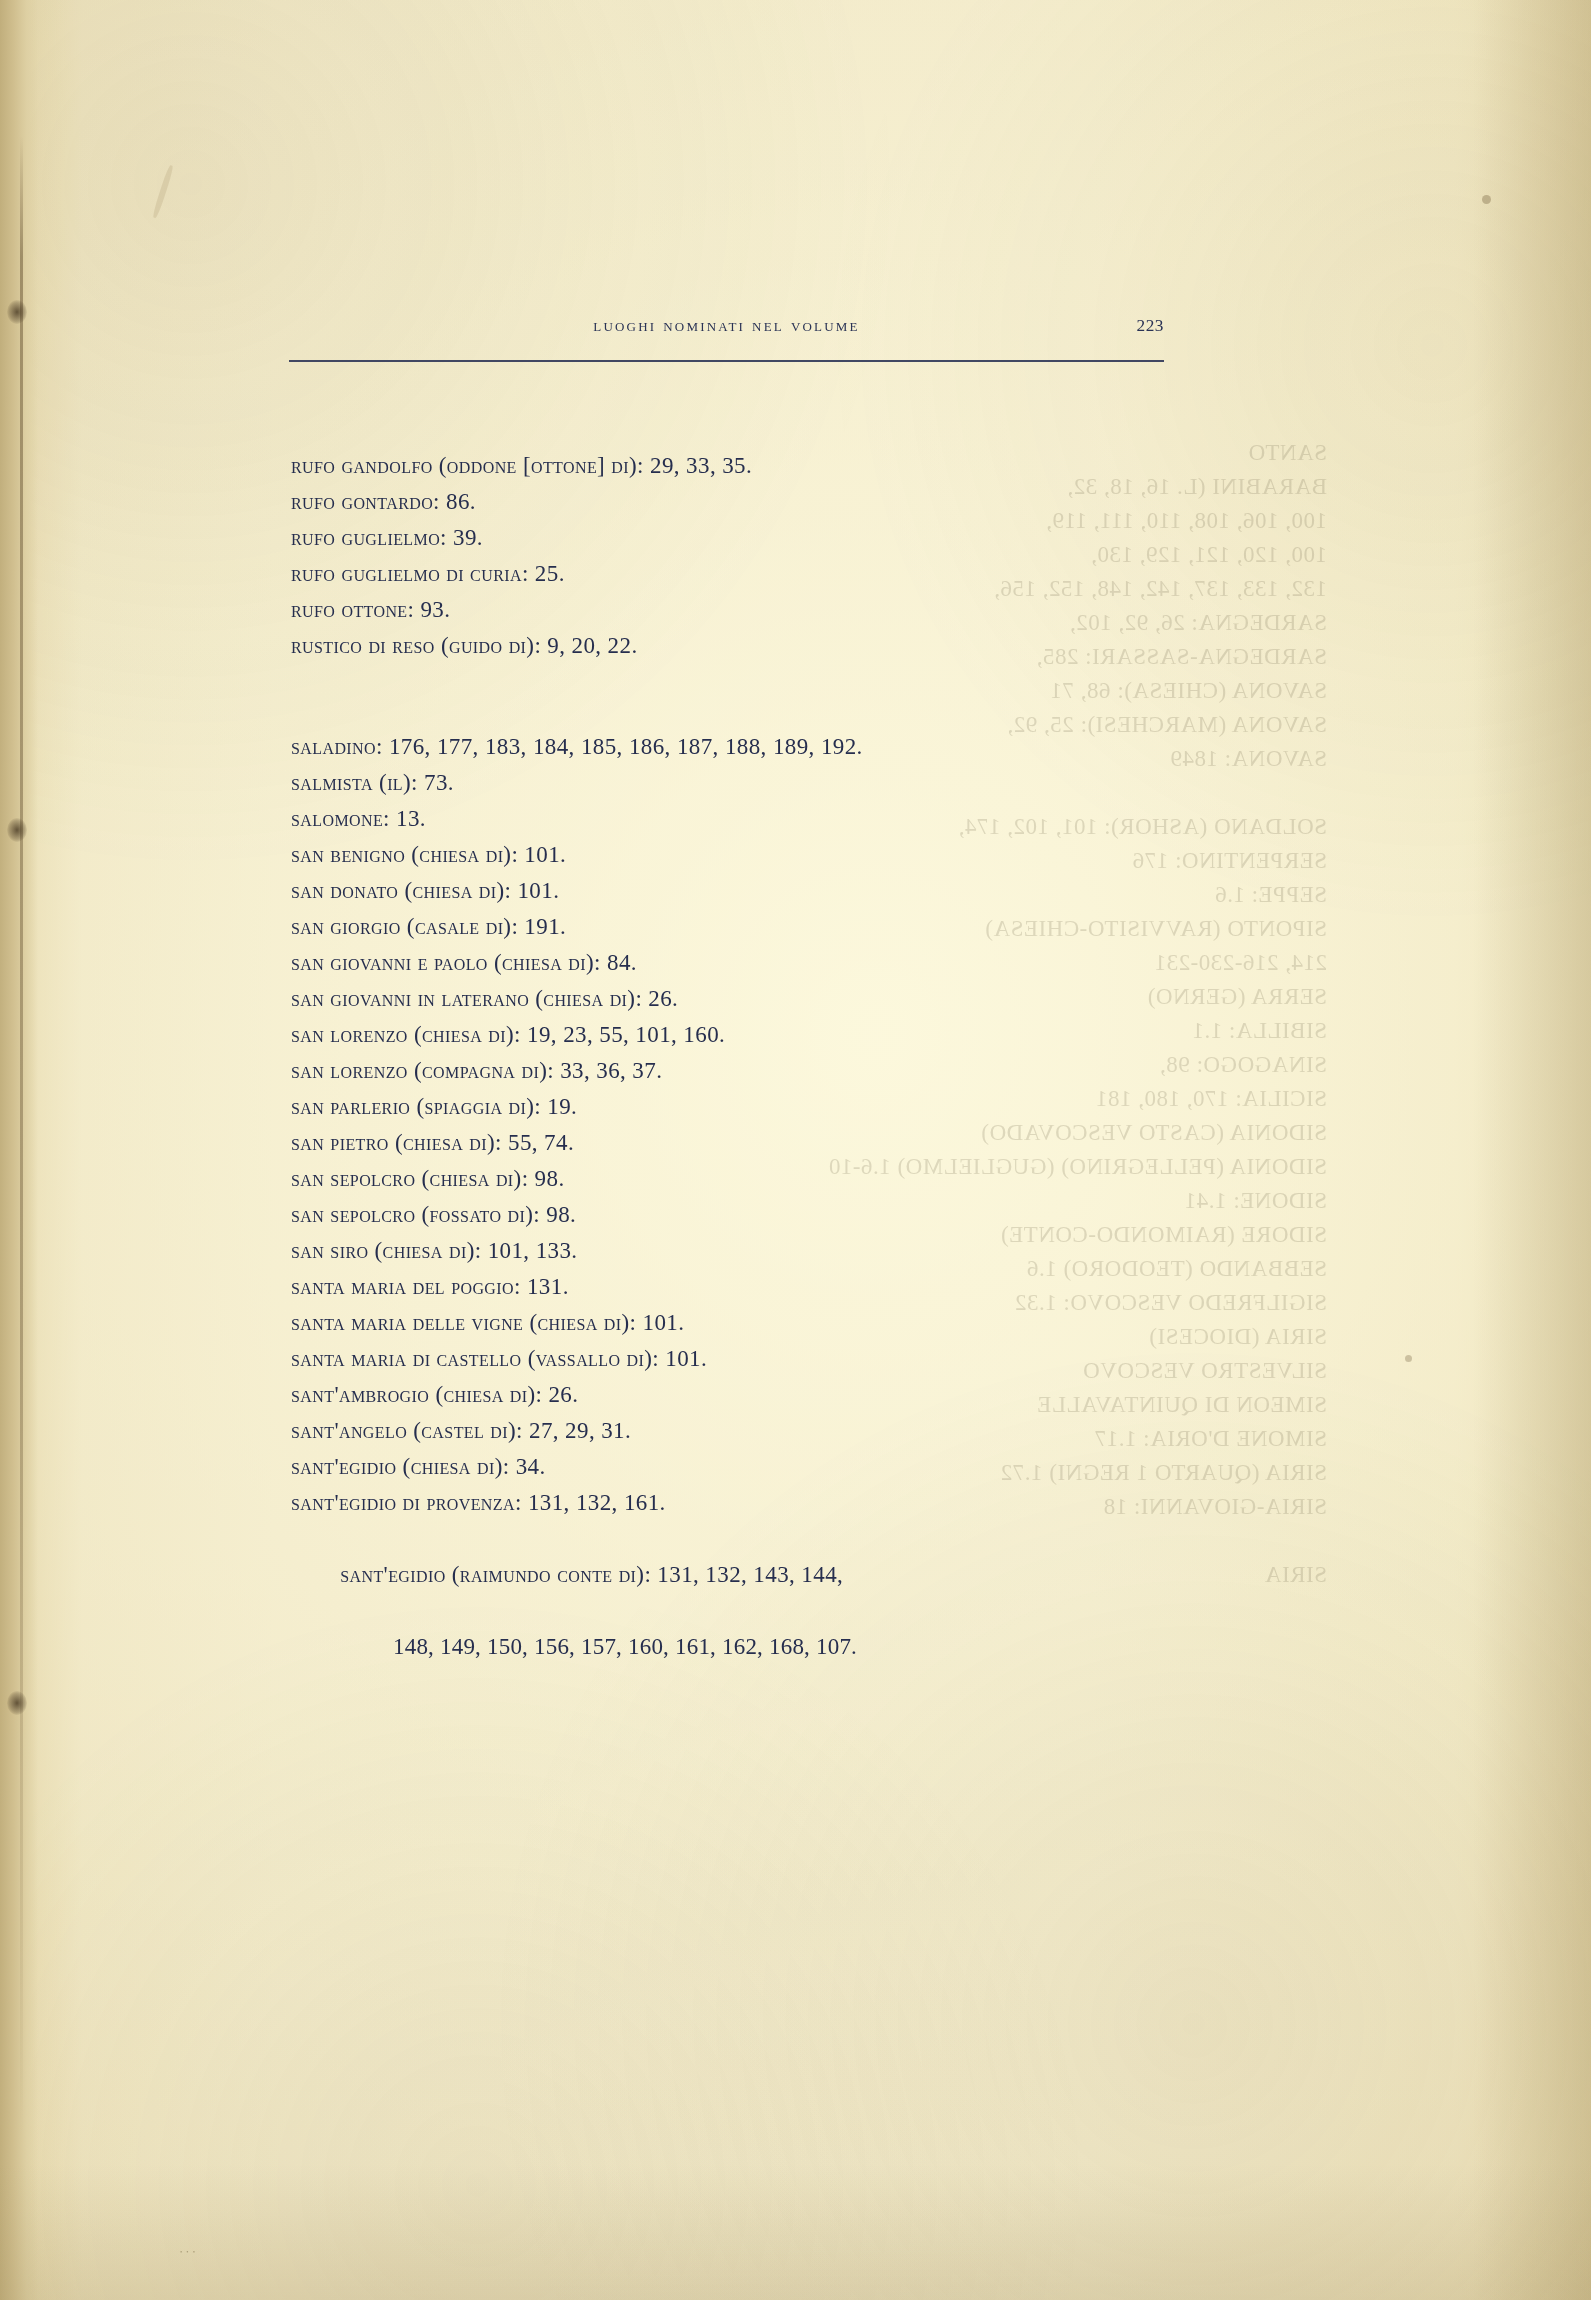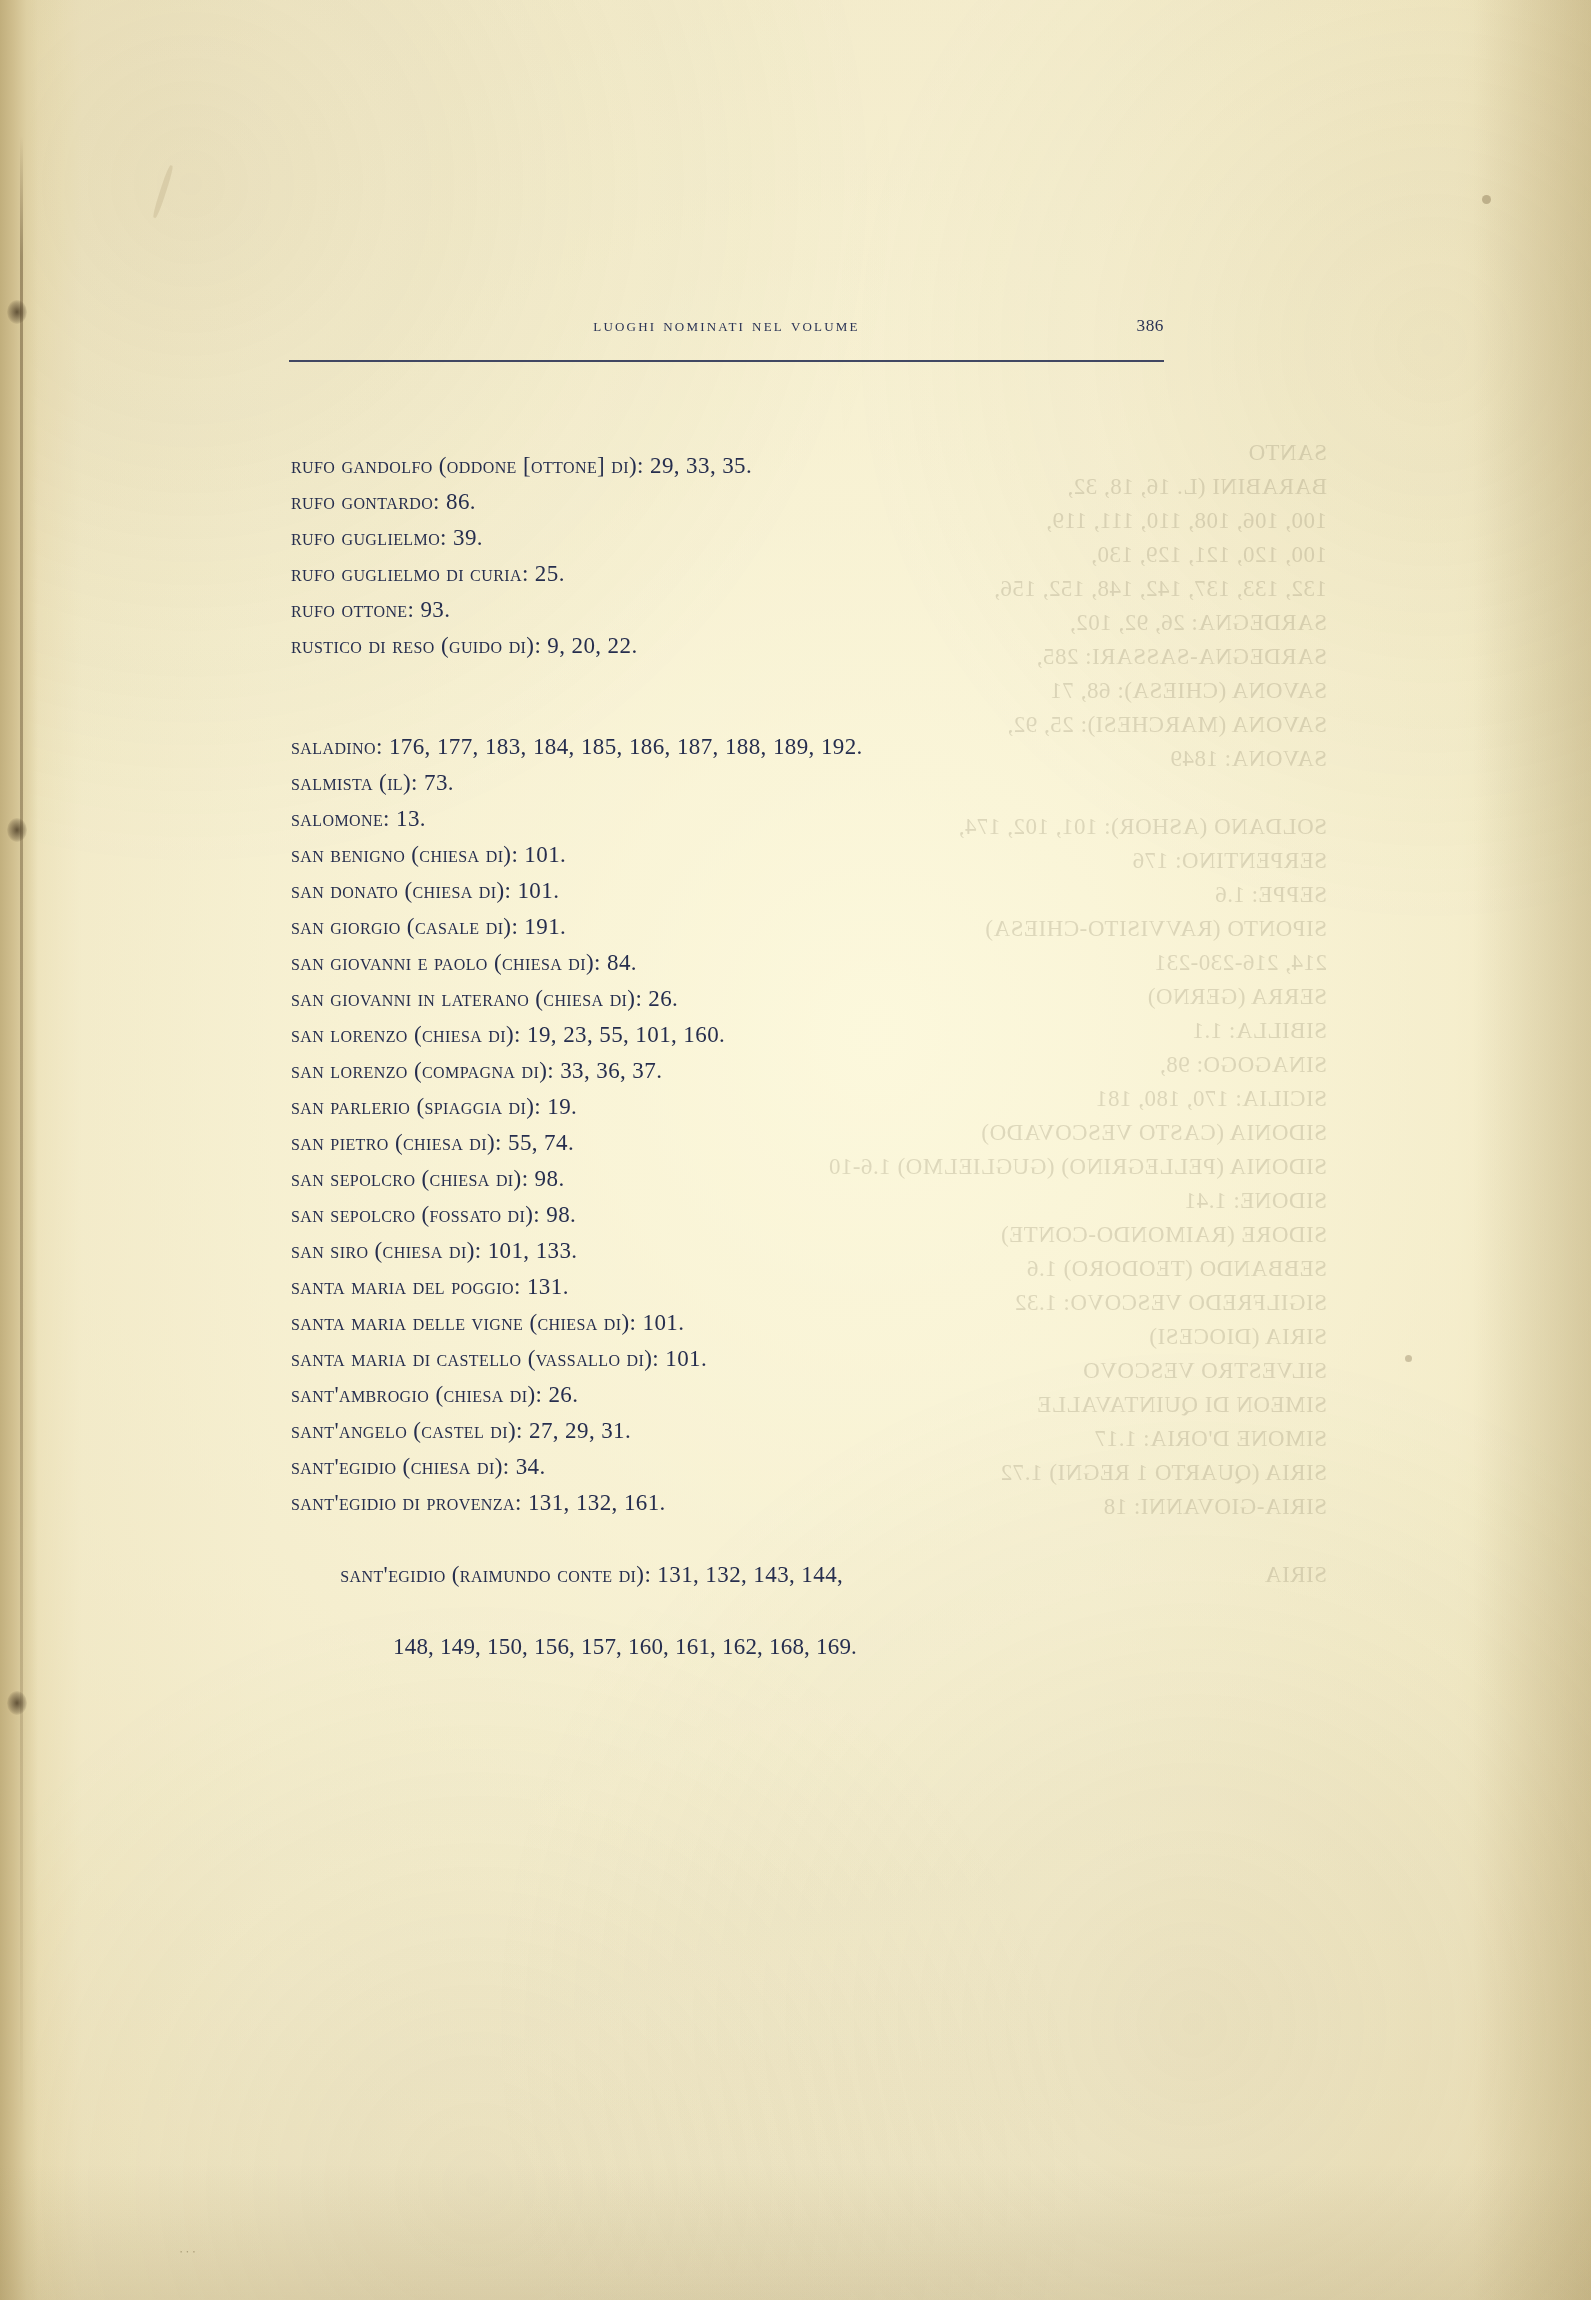--- a/index.html
+++ b/index.html
@@ -255,21 +255,21 @@
 SIMONE D'ORIA: 1.17
 SIRIA (QUARTO 1 REGNI) 1.72
 SIRIA-GIOVANNI: 18
 
 SIRIA</div>
 
 <div class="content">
 
   <div class="header">
     <span class="header-title">LUOGHI NOMINATI NEL VOLUME</span>
-    <span class="header-pageno">386</span>
+    <span class="header-pageno">223</span>
   </div>
   <div class="rule"></div>
 
   <div class="index">
 
     <div class="group-a">
       <div class="entry sc">RUFO GANDOLFO (ODDONE [Ottone] DI): 29, 33, 35.</div>
       <div class="entry sc">RUFO GONTARDO: 86.</div>
       <div class="entry sc">RUFO GUGLIELMO: 39.</div>
       <div class="entry sc">RUFO GUGLIELMO DI CURIA: 25.</div>
@@ -297,21 +297,21 @@
       <div class="entry sc">SAN SIRO (CHIESA DI): 101, 133.</div>
       <div class="entry sc">SANTA MARIA DEL POGGIO: 131.</div>
       <div class="entry sc">SANTA MARIA DELLE VIGNE (CHIESA DI): 101.</div>
       <div class="entry sc">SANTA MARIA DI CASTELLO (VASSALLO DI): 101.</div>
       <div class="entry sc">SANT'AMBROGIO (CHIESA DI): 26.</div>
       <div class="entry sc">SANT'ANGELO (CASTEL DI): 27, 29, 31.</div>
       <div class="entry sc">SANT'EGIDIO (CHIESA DI): 34.</div>
       <div class="entry sc">SANT'EGIDIO DI PROVENZA: 131, 132, 161.</div>
       <div class="entry sc">
         <span>SANT'EGIDIO (RAIMUNDO CONTE DI): 131, 132, 143, 144,</span>
-        <span class="cont num">148, 149, 150, 156, 157, 160, 161, 162, 168, 169.</span>
+        <span class="cont num">148, 149, 150, 156, 157, 160, 161, 162, 168, 107.</span>
       </div>
     </div>
 
   </div>
 
   <div class="corner-mark">٠٠٠</div>
 </div>
 
 <div class="edge-shadow"></div>
 <div class="bottom-shadow"></div>

